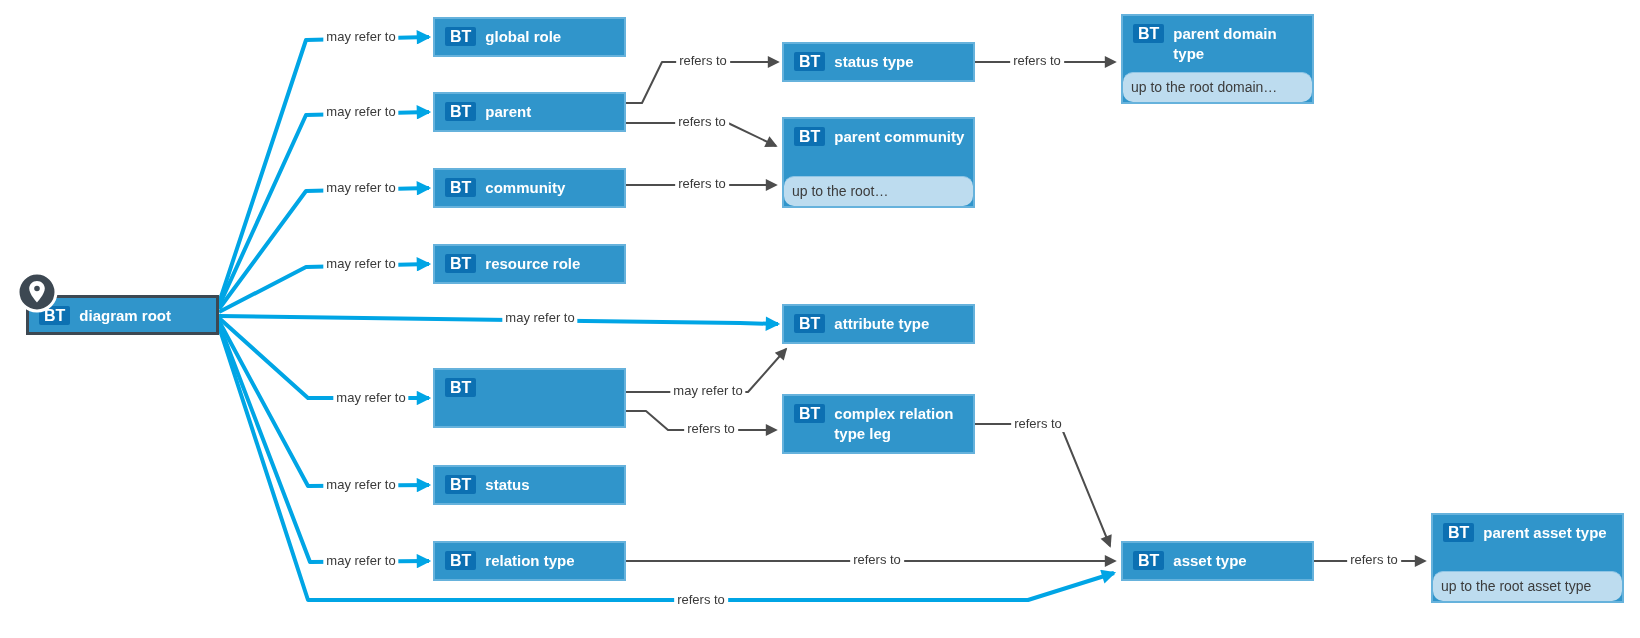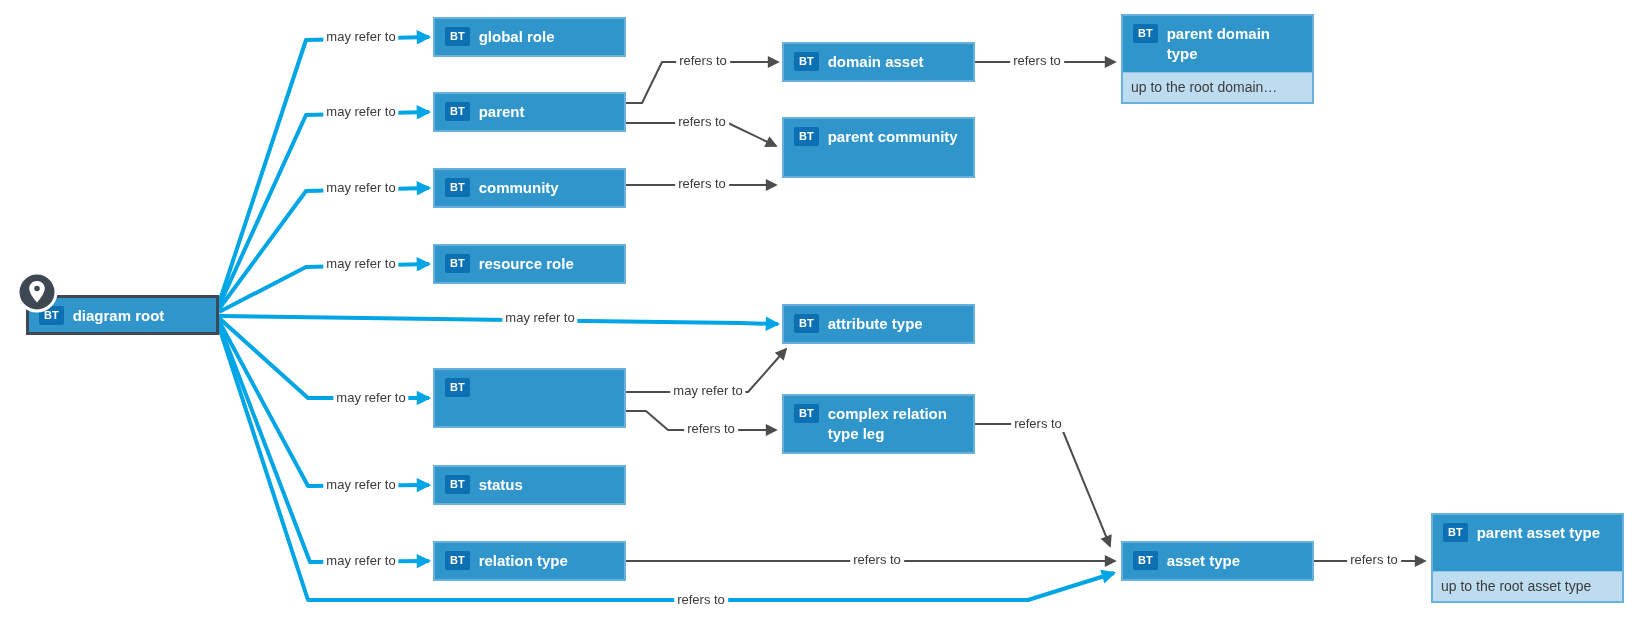--- a/index.html
+++ b/index.html
@@ -6,26 +6,26 @@
   html,body{margin:0;padding:0;background:#fff;}
   #canvas{position:relative;width:1640px;height:638px;background:#fff;overflow:hidden;
           font-family:"Liberation Sans",sans-serif;}
   #edges{position:absolute;left:0;top:0;z-index:1;}
   .elabel{position:absolute;transform:translate(-50%,-50%);background:#fff;color:#3A3A3A;
           font-size:13px;line-height:16px;padding:0 3px;white-space:nowrap;z-index:2;}
   .node{position:absolute;background:#3095CB;border:2px solid #66B2DC;box-sizing:border-box;
         color:#fff;z-index:3;}
   .node.selected{border:3px solid #3D4852;z-index:4;}
   .head{display:flex;align-items:flex-start;box-sizing:border-box;padding:8px 8px 0 10px;}
-  .badge{background:#0C70B2;color:#fff;font-weight:bold;font-size:11px;line-height:15px;
+  .badge{background:#0C70B2;color:#fff;font-weight:bold;font-size:16px;line-height:15px;
          padding:2px 5px;border-radius:2px;margin-right:9px;flex:0 0 auto;}
   .nlabel{font-weight:bold;font-size:15px;line-height:20px;}
   .note{background:#BDDCEF;color:#3C3C3C;font-size:14px;line-height:21px;height:30px;
         box-sizing:border-box;padding:4px 8px;border-top:1px solid #8FC5E5;
-        white-space:nowrap;overflow:hidden;}
+        white-space:nowrap;overflow:hidden;border-radius:10px;}
   .pin{position:absolute;z-index:5;}
 </style>
 </head>
 <body>
 
 <div id="canvas">
   <svg id="edges" width="1640" height="638">
     <defs>
       <marker id="ah-hl" viewBox="0 0 10 10" refX="8.5" refY="5" markerWidth="4" markerHeight="3.6" orient="auto">
         <path d="M0 0 L10 5 L0 10 Z" fill="#00A5E5"></path>
@@ -127,28 +127,29 @@
     </div>
     <div class="node" style="left: 433px; top: 541px; width: 193px;">
       <div class="head" style="height: 36px;">
         <span class="badge">BT</span>
         <span class="nlabel">relation type</span>
       </div>
     </div>
     <div class="node" style="left: 782px; top: 42px; width: 193px;">
       <div class="head" style="height: 36px;">
         <span class="badge">BT</span>
-        <span class="nlabel">domain asset</span>
+        <span class="nlabel">status type</span>
       </div>
     </div>
     <div class="node" style="left: 782px; top: 117px; width: 193px;">
       <div class="head" style="height: 57px;">
         <span class="badge">BT</span>
         <span class="nlabel">parent community</span>
       </div>
+      <div class="note">up to the root…</div>
     </div>
     <div class="node" style="left: 782px; top: 394px; width: 193px;">
       <div class="head" style="height: 56px;">
         <span class="badge">BT</span>
         <span class="nlabel">complex relation type leg</span>
       </div>
     </div>
     <div class="node" style="left: 1121px; top: 14px; width: 193px;">
       <div class="head" style="height: 56px;">
         <span class="badge">BT</span>

